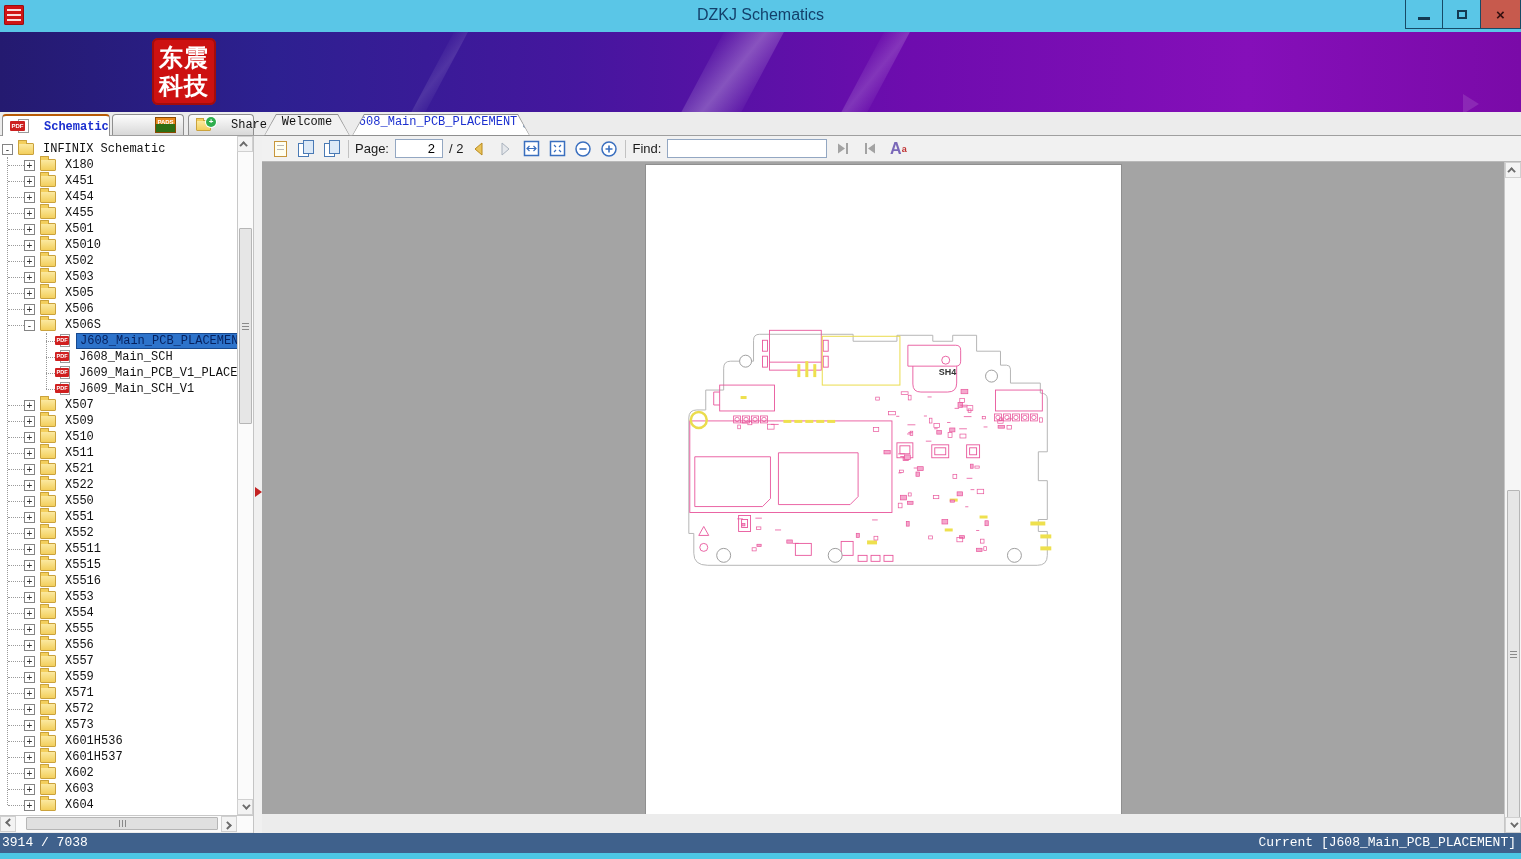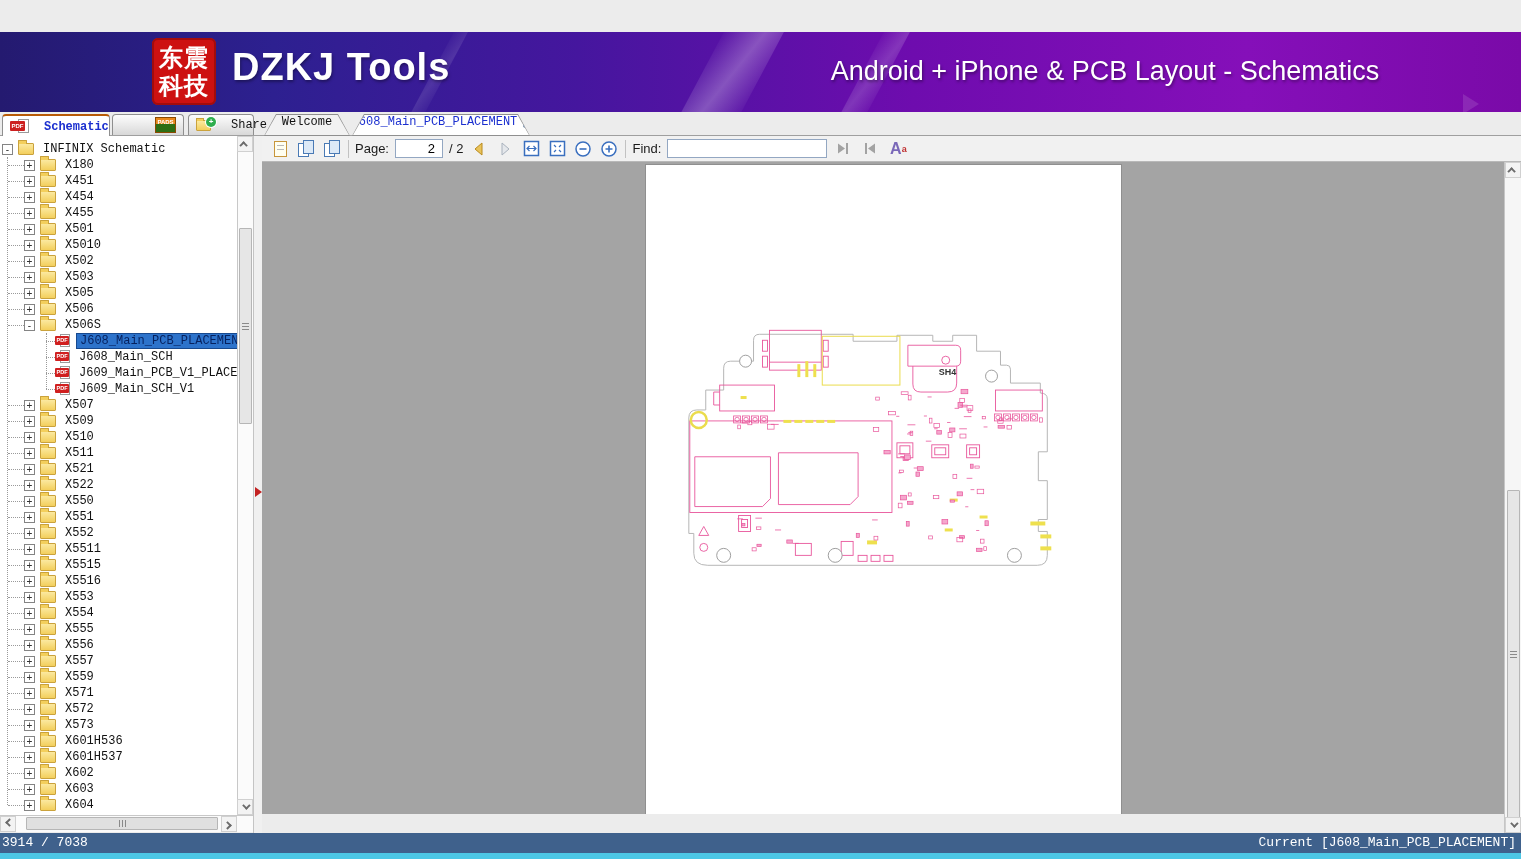--- a/index.html
+++ b/index.html
@@ -144,32 +144,45 @@
       font-family:"Liberation Mono","DejaVu Sans Mono",monospace;font-size:13px;line-height:20px;}
   .st-left{position:absolute;left:2px;top:0;text-align:right;}
   .st-right{position:absolute;right:5px;top:0;text-align:right;}
   .cyanstrip{position:absolute;left:0;top:853px;width:1521px;height:6px;background:#4cc7e5;}
 </style>
 </head>
 <body>
 
 <div id="app">
 
+  <div class="titlebar">
+    <div class="appicon"></div>
+    <div class="wtitle">DZKJ Schematics</div>
+    <div class="winbtns">
+      <div class="wbtn">
+          <span class="glyph-min"></span>
+        </div>
+      <div class="wbtn">
+          <span class="glyph-max"></span>
+        </div>
+      <div class="wbtn wbtn-close">
+          <span>×</span>
+        </div>
+    </div>
+  </div>
 
   <div class="banner">
     <div class="streak s1"></div>
       <div class="streak s2"></div>
       <div class="streak s3"></div>
     <div class="ghost-tri"></div>
     <div class="logo">
       <span>东震</span>
       <span>科技</span>
     </div>
-    <div class="brand">DZKJ Tools</div>
-    <div class="tagline">Android + iPhone &amp; PCB Layout - Schematics</div>
   </div>
 
   <div class="tabsrow">
     <div class="apptab active t-schem">
       <span class="i-pdf">
           <i class="pg"></i>
           <i class="bd">PDF</i>
         </span>
       <span>Schematic</span>
     </div>

